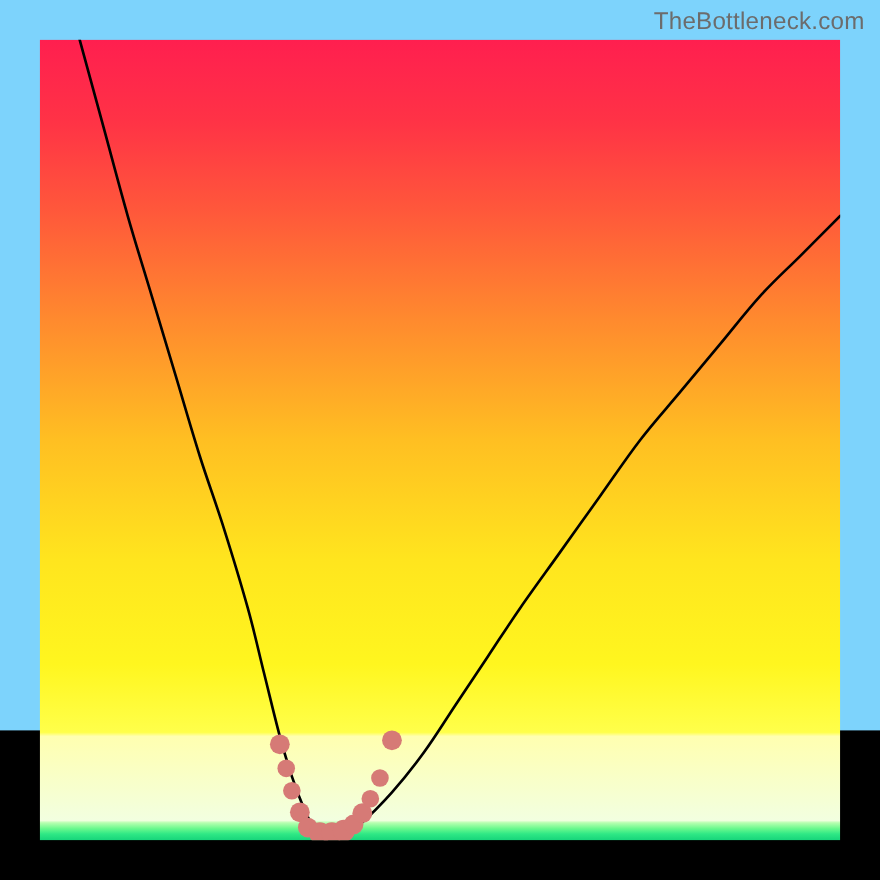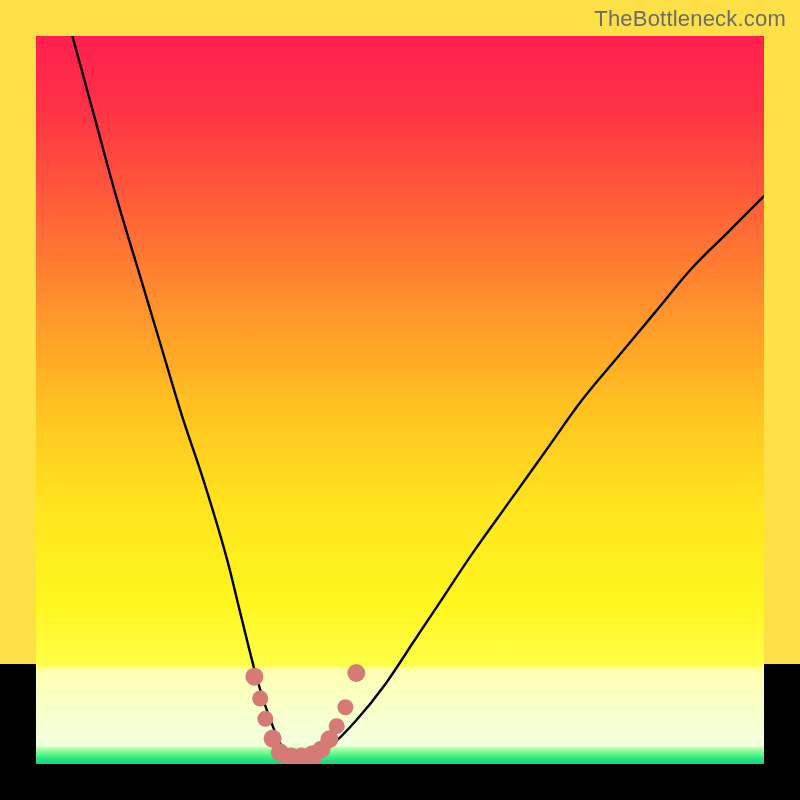--- a/index.html
+++ b/index.html
@@ -10,21 +10,21 @@
     background: #000;
     overflow: hidden;
     font-family: Arial, Helvetica, sans-serif;
   }
   .frame {
     position: absolute;
     left: 0;
     top: 0;
     width: 800px;
     height: 664px;
-    background: #fde047;
+    background: #7dd3fc;
   }
   .plot-area {
     position: absolute;
     left: 36px;
     top: 36px;
     width: 728px;
     height: 728px;
     overflow: hidden;
   }
   .gradient {

